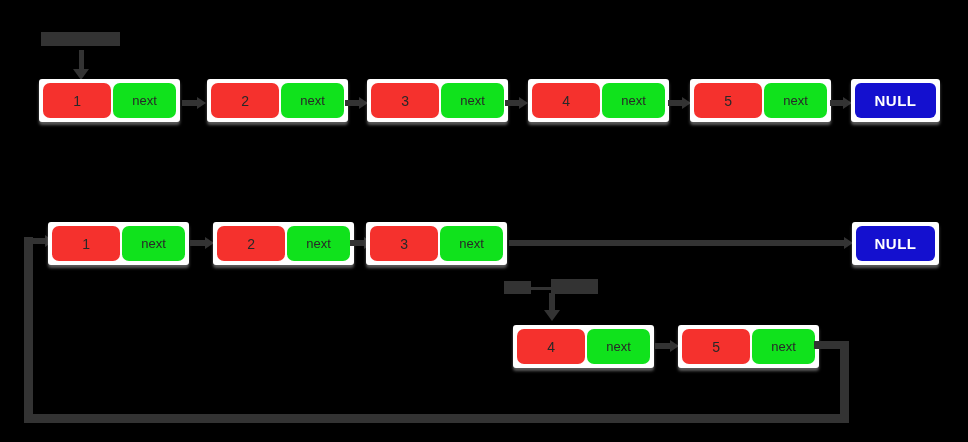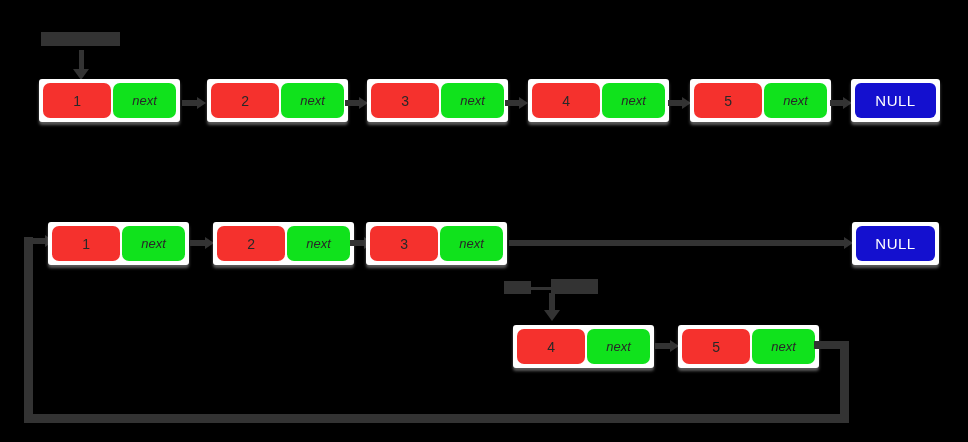--- a/index.html
+++ b/index.html
@@ -28,23 +28,22 @@
     color:var(--node-text,#282828);
     font-size:14px;
   }
   .nextbox{
     flex:48 0 0;
     background:var(--pointer-box,#10e21c);
     border-radius:7px;
     display:flex;align-items:center;justify-content:center;
     color:var(--node-text,#282828);
     font-size:13px;
-    font-style:italic;
   }
-  .nullwrap{width:89px;}
+  .nullwrap{width:89px;font-weight:bold;}
   .nullbox{
     flex:1 0 0;
     background:var(--null-box,#1410cf);
     border-radius:6px;
     display:flex;align-items:center;justify-content:center;
     color:var(--null-text,#fff);
     font-size:15px;letter-spacing:.5px;
   }
   
   .arrow-r{position:absolute;height:12px;}

